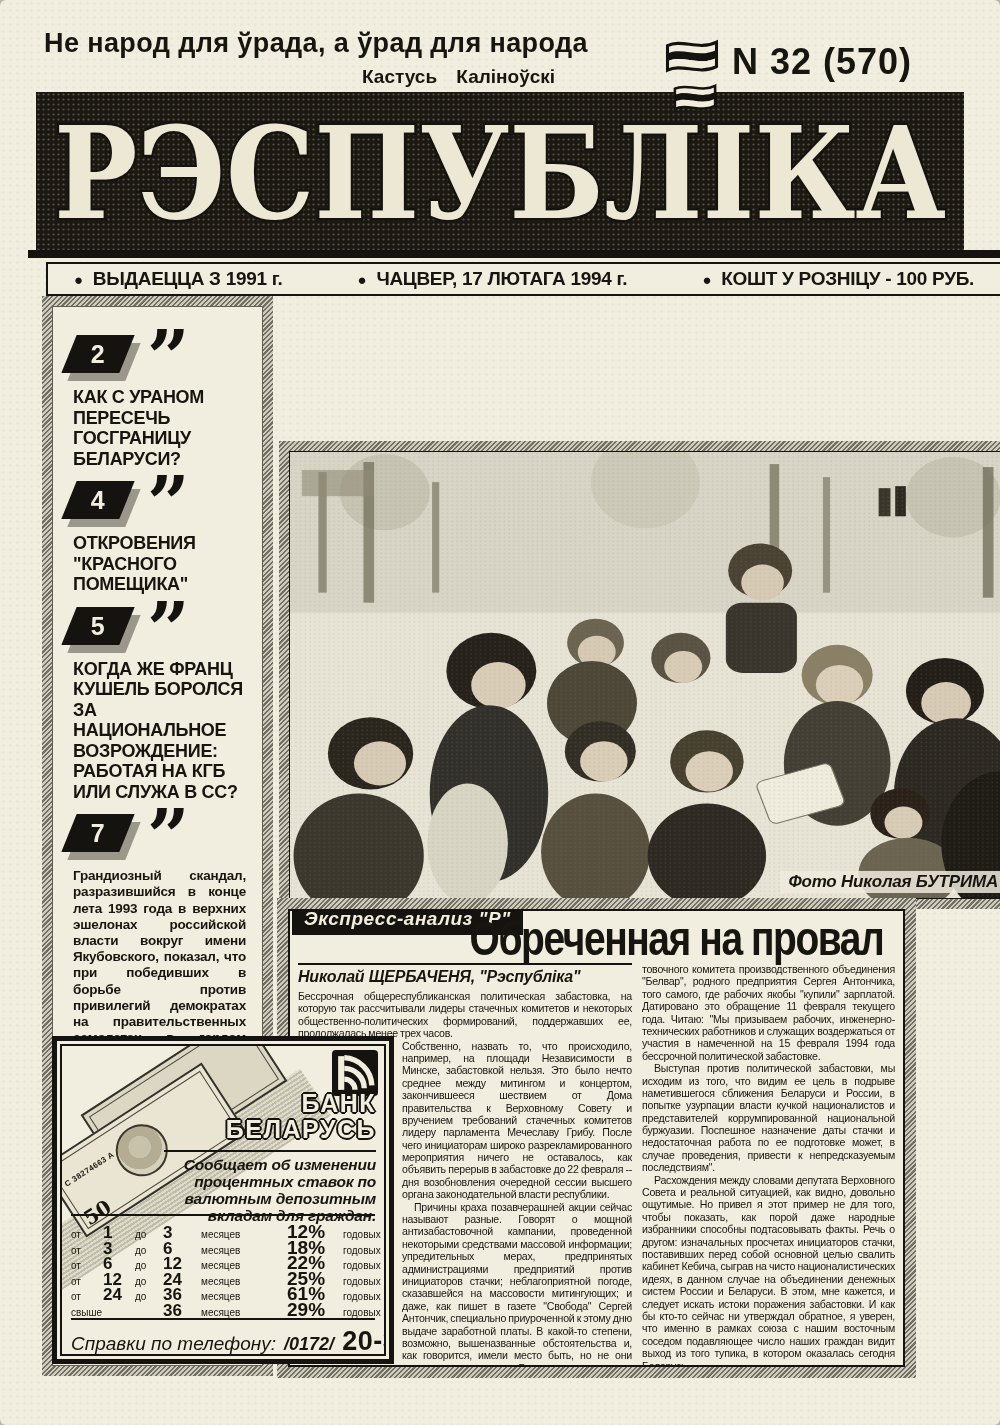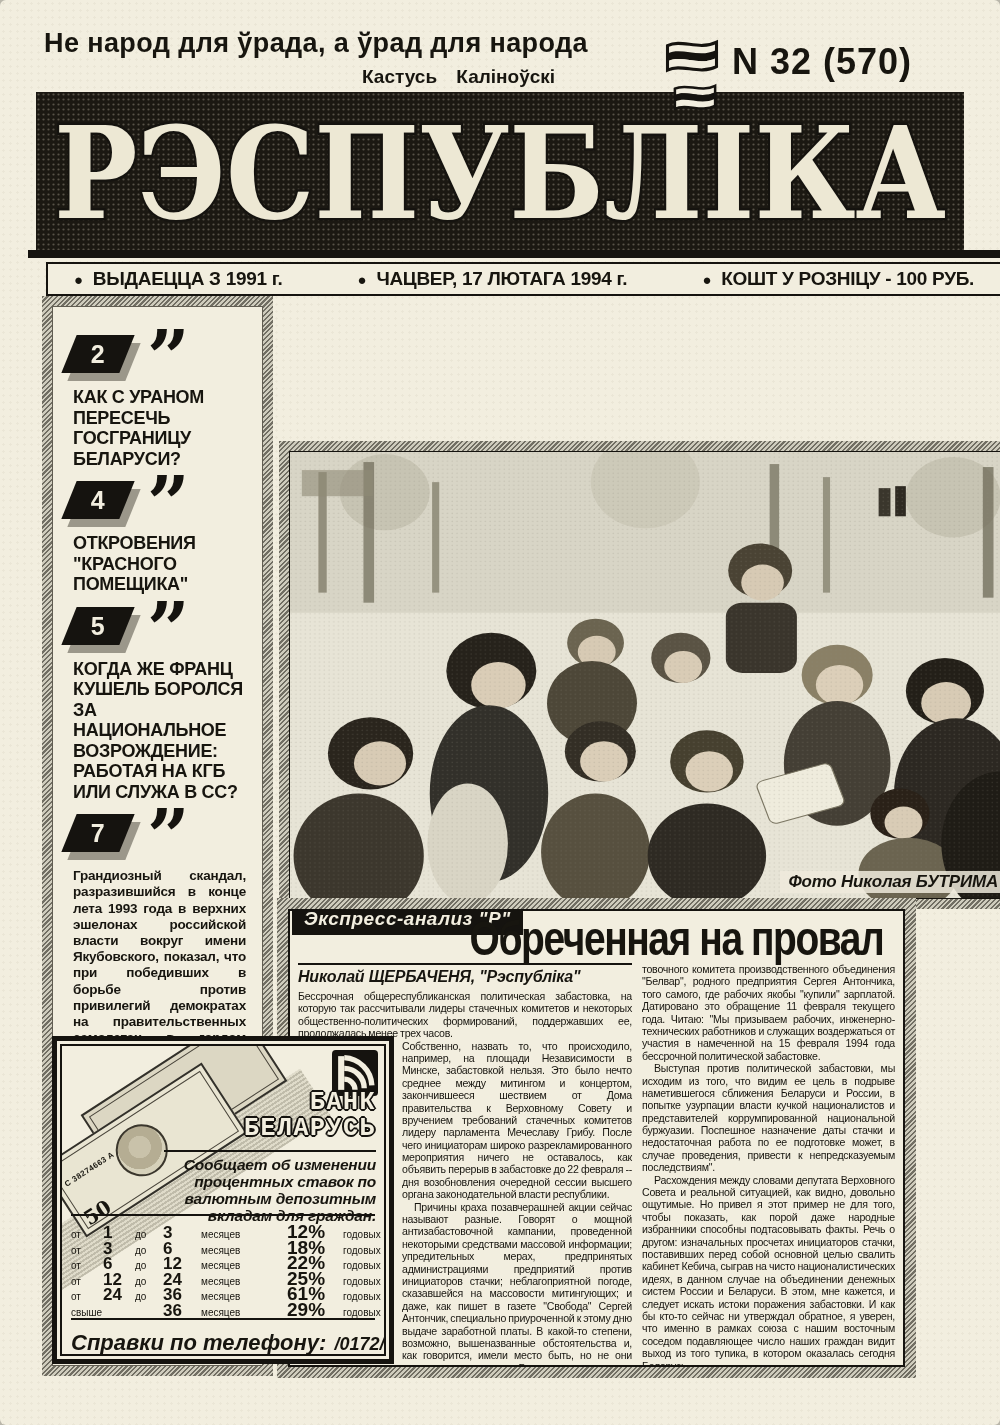--- a/index.html
+++ b/index.html
@@ -73,33 +73,33 @@
     background:repeating-linear-gradient(0deg,#b7b3a1 0 2px,#dcd8c6 2px 4px);opacity:.85;}
   .bill{position:absolute;width:192px;height:84px;border:2px solid #32302a;background:#e9e5d2;transform:rotate(-33deg);box-sizing:border-box;}
   .bill.b2{left:26px;top:10px;background:#dcd7c3;}
   .bill.b1{left:-14px;top:62px;}
   .bill-frame{position:absolute;inset:4px;border:1px solid #4a463c;}
   .bill-oval{position:absolute;left:66px;top:13px;width:52px;height:52px;border:2px solid #3a362c;border-radius:50%;
     background:radial-gradient(circle at 50% 42%,#c9c2aa 0 30%,#b5ad93 31% 60%,#d6d1ba 61%);box-sizing:border-box;}
   .bill-50{position:absolute;left:7px;bottom:1px;font-family:"DejaVu Serif",serif;font-weight:bold;font-size:20px;}
   .bill-serial{position:absolute;left:9px;top:22px;font-size:8px;font-weight:bold;letter-spacing:.5px;}
   .ad-logo{position:absolute;right:6px;top:4px;}
-  .bank-name{position:absolute;right:8px;top:44px;text-align:right;font-family:Liberation Mono, monospace;font-weight:bold;
+  .bank-name{position:absolute;right:8px;top:44px;text-align:right;font-family:Liberation Sans, sans-serif;font-weight:bold;
     font-size:25px;line-height:1.05;color:#f2eedf;letter-spacing:1.5px;
     text-shadow:-2px 0 #15130f,2px 0 #15130f,0 -2px #15130f,0 2px #15130f,-1px -1px #15130f,1px 1px #15130f,-1px 1px #15130f,1px -1px #15130f;}
   .ad-msg{position:absolute;right:8px;top:104px;width:212px;text-align:right;font-weight:bold;font-style:italic;
     font-size:15.5px;line-height:1.1;border-top:2px solid #15130f;padding-top:4px;letter-spacing:-.2px;}
   .rates{position:absolute;left:9px;right:9px;top:168px;border-top:2px solid #15130f;padding-top:5px;}
   .rate-row{display:grid;grid-template-columns:32px 32px 28px 38px 86px 56px 1fr;align-items:baseline;height:15.5px;}
   .rate-row .sm{font-size:10px;white-space:nowrap;}
   .rate-row .num{font-weight:bold;font-size:17px;}
   .rate-row .pct{font-weight:bold;font-size:19px;}
   .phone{position:absolute;left:9px;right:9px;top:272px;border-top:2px solid #15130f;padding-top:6px;
     display:flex;align-items:baseline;gap:8px;white-space:nowrap;}
-  .phone .lbl{font-weight:bold;font-style:italic;font-size:22px;}
+  .phone .lbl{font-weight:normal;font-style:italic;font-size:19px;}
   .phone .code{font-weight:bold;font-style:italic;font-size:18px;}
   .phone .num{font-weight:bold;font-size:27px;letter-spacing:.5px;}
 </style>
 </head>
 <body>
 
 <div class="page">
 
   <div class="abs slogan">Не народ для ўрада, а ўрад для народа</div>
   <div class="abs slogan-author">Кастусь Каліноўскі</div>

